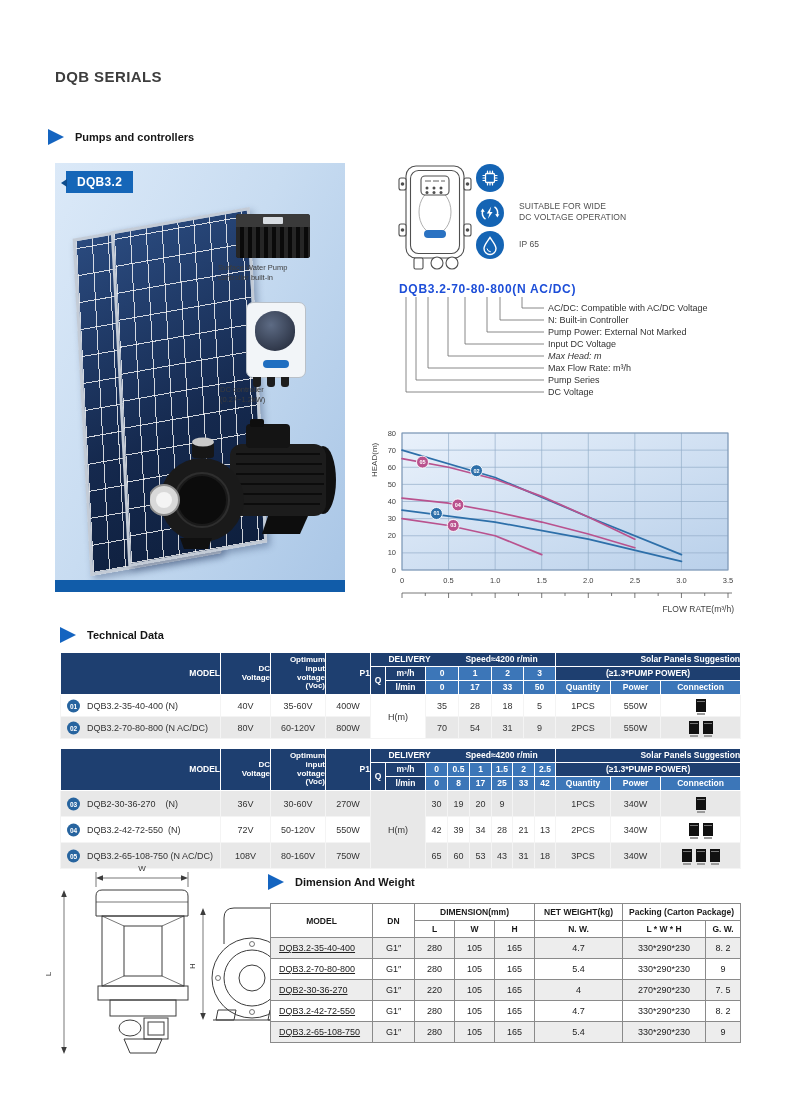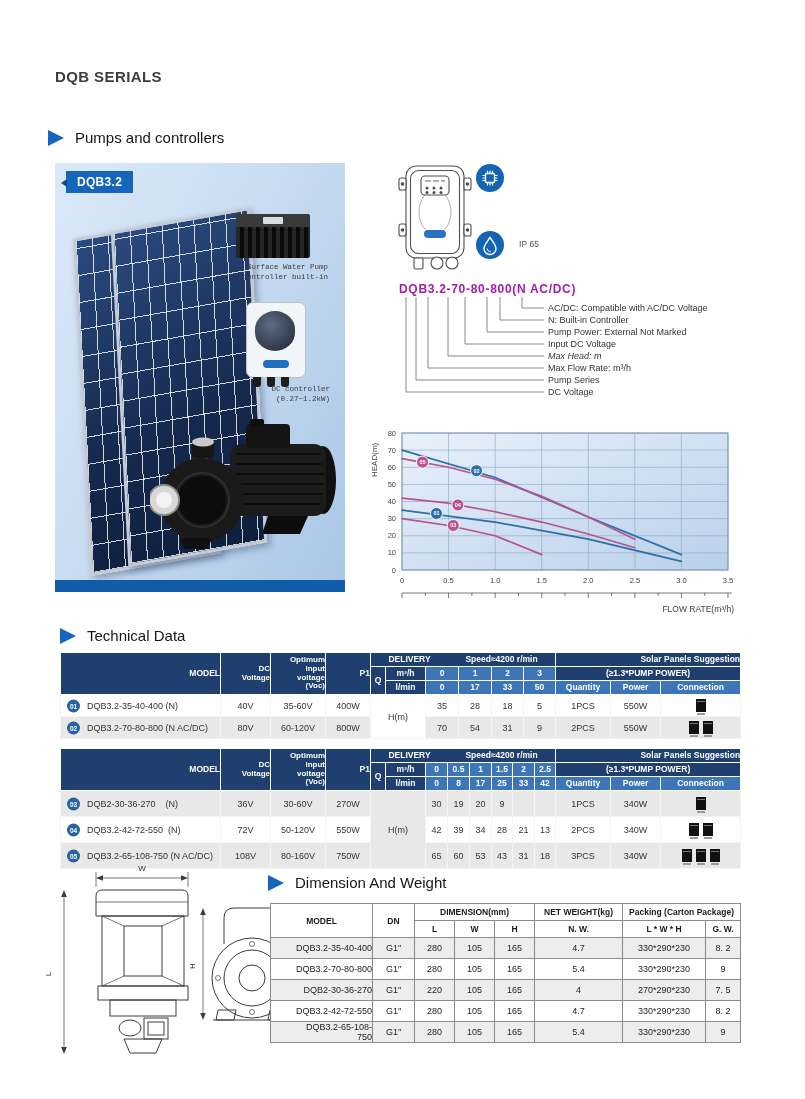--- a/index.html
+++ b/index.html
@@ -3,21 +3,21 @@
 <meta charset="utf-8">
 <style>
   html,body{margin:0;padding:0;background:#fff;}
   .page{position:relative;width:805px;height:1091px;background:#fff;overflow:hidden;
         font-family:"Liberation Sans",sans-serif;}
 
   
   .page-title{position:absolute;left:55px;top:68px;font-size:15px;font-weight:bold;color:#3d3d3d;letter-spacing:.4px;}
   .sec-head{position:absolute;display:flex;align-items:center;gap:11px;}
   .tri{width:0;height:0;border-left:16px solid #1464c0;border-top:8px solid transparent;border-bottom:8px solid transparent;}
-  .sec-label{font-weight:normal;font-size:15px;color:#161616;}
+  .sec-label{font-weight:bold;font-size:11px;color:#161616;}
 
   
   .panel{position:absolute;left:55px;top:163px;width:290px;height:429px;
          background:linear-gradient(118deg,#dced f8 0%,#cbdff2 45%,#a9c6e6 100%);
          background:linear-gradient(118deg,#dbe9f8 0%,#c8dcf1 45%,#a9c6e6 100%);}
   .strip{position:absolute;left:0;top:417px;width:290px;height:12px;background:#115ca9;}
   .badge{position:absolute;left:11px;top:8px;background:#1566b8;color:#fff;font-weight:bold;
          font-size:12px;padding:4px 11px;letter-spacing:.3px;}
   .badge::before{content:"";position:absolute;left:-5px;top:8px;width:0;height:0;
          border-right:6px solid #0d4c8c;border-top:4px solid transparent;border-bottom:4px solid transparent;}
@@ -25,40 +25,40 @@
       background:repeating-linear-gradient(90deg,rgba(255,255,255,.8) 0 1px,transparent 1px 16px),
                  repeating-linear-gradient(0deg,rgba(255,255,255,.8) 0 1px,transparent 1px 27px),
                  linear-gradient(160deg,#2a4a7e 0%,#15294e 60%,#0e1f3d 100%);
       box-shadow:3px 4px 7px rgba(30,50,90,.35);}
   .sp1{left:26px;top:64px;width:126px;height:332px;transform:rotate(-3deg) skewY(-7deg);}
   .sp2{left:64px;top:56px;width:134px;height:330px;transform:rotate(-3deg) skewY(-7deg);}
   .surf{position:absolute;left:181px;top:51px;width:74px;height:44px;border-radius:3px;background:#161616;overflow:hidden;}
   .surf-top{height:13px;background:#3a3a3a;position:relative;}
   .surf-top::after{content:"";position:absolute;left:27px;top:3px;width:20px;height:7px;background:#d8dde2;border-radius:1px;}
   .surf-fins{height:31px;background:repeating-linear-gradient(90deg,#262626 0 4px,#0a0a0a 4px 8px);}
-  .cap{position:absolute;font-size:7.5px;color:#3c3c3c;text-align:right;line-height:9.5px;width:110px;font-family:Liberation Mono, monospace;}
+  .cap{position:absolute;font-size:7.5px;color:#3c3c3c;text-align:left;line-height:9.5px;width:110px;}
   .cap1{left:163px;top:100px;}
   .cap2{left:165px;top:222px;}
   .dcc{position:absolute;left:191px;top:139px;width:58px;height:74px;background:#f2f5f8;
        border:1px solid #b9c0c8;border-radius:7px;}
   .dcc .disp{position:absolute;left:8px;top:8px;width:40px;height:40px;border-radius:50%/46%;
        background:radial-gradient(circle at 40% 35%,#5d6b84,#2e3648 75%);}
   .dcc .logo{position:absolute;left:16px;bottom:9px;width:26px;height:8px;border-radius:4px;background:#1f6ec0;}
   .dc-ports{position:absolute;left:198px;top:214px;display:flex;gap:6px;}
   .dc-ports span{width:8px;height:10px;background:#1d1d1d;border-radius:0 0 3px 3px;}
   .pump-svg{position:absolute;left:95px;top:249px;}
 
   
   .feat{position:absolute;left:476px;display:flex;gap:15px;}
   .feat-icon{width:28px;height:28px;border-radius:50%;background:#1464b4;flex:0 0 auto;}
   .feat-text{font-size:8.5px;color:#4f4f4f;line-height:11px;padding-top:2px;letter-spacing:.1px;}
   .feat3 .feat-text{padding-top:8px;}
 
   
-  .nomen-model{position:absolute;left:399px;top:282px;font-size:12px;font-weight:600;color:#a21caf;letter-spacing:.7px;}
+  .nomen-model{position:absolute;left:399px;top:282px;font-size:12px;font-weight:600;color:#1d4ed8;letter-spacing:.7px;}
   #nomen-svg{position:absolute;left:396px;top:296px;}
   #nomen-labels{position:absolute;left:548px;top:296px;width:240px;}
   .nomen-label{position:absolute;left:0;font-size:9px;color:#333;white-space:nowrap;}
 
   
   #curve-chart{position:absolute;left:365px;top:425px;}
   #curve-chart text{font-family:"Liberation Sans",sans-serif;}
 
   
   table{border-collapse:collapse;table-layout:fixed;position:absolute;}
@@ -83,21 +83,21 @@
   .conn{display:flex;gap:4px;justify-content:center;}
   .pv{width:10px;height:13px;background:#111;position:relative;}
   .pv::before{content:"";position:absolute;left:1px;right:1px;top:2px;height:1px;background:#777;}
   .pv::after{content:"";position:absolute;left:1px;right:1px;bottom:-3px;height:2px;background:#9a9a9a;}
 
   
   .dim{width:470px;}
   .dim th{background:#fff;color:#1a1a1a;font-weight:bold;font-size:8.5px;border:1px solid #8a8a8a;height:16px;padding:0 2px;}
   .dim td{font-size:9px;border:1px solid #8a8a8a;text-align:center;color:#222;height:20px;padding:0;background:#fff;}
   .dim tbody tr:nth-child(odd) td{background:#ededed;}
-  .dim td.dmodel, .dim tbody td:first-child{text-align:right;padding-left:21px;}
+  .dim td.dmodel, .dim tbody td:first-child{text-align:left;padding-left:8px;text-decoration:underline;}
 
   
   #dim-drawing{position:absolute;left:38px;top:862px;}
   #dim-drawing .ln{stroke:#3c3c3c;fill:none;stroke-width:1;}
   #dim-drawing .thin{stroke:#3c3c3c;fill:none;stroke-width:.7;}
   #dim-drawing .arr{fill:#3c3c3c;stroke:none;}
   #dim-drawing .dtext{fill:#333;stroke:none;font-size:8px;}
   .wall-ctrl{position:absolute;left:394px;top:162px;}
   .wall-ctrl .o{stroke:#4f4f4f;fill:#fff;stroke-width:1.1;}
   .wall-ctrl .d{fill:#4f4f4f;stroke:none;}
@@ -187,20 +187,35 @@
     <circle class="o" cx="43" cy="101" r="6"></circle>
       <circle class="o" cx="58" cy="101" r="6"></circle>
   </svg>
 
   <div class="feat" style="top:164px;">
     <span class="feat-icon">
       <svg width="28" height="28" viewBox="0 0 28 28">
         <rect x="9.5" y="9.5" width="9" height="9" rx="1.2" fill="none" stroke="#fff" stroke-width="1.3"></rect>
         <path d="M11.5 9.5 V7 M14 9.5 V7 M16.5 9.5 V7 M11.5 18.5 V21 M14 18.5 V21 M16.5 18.5 V21 M9.5 11.5 H7 M9.5 14 H7 M9.5 16.5 H7 M18.5 11.5 H21 M18.5 14 H21 M18.5 16.5 H21" stroke="#fff" stroke-width="1.2" stroke-linecap="round" fill="none"></path>
       </svg>
+    </span>
+  </div>
+  <div class="feat" style="top:199px;">
+    <span class="feat-icon">
+      <svg width="28" height="28" viewBox="0 0 28 28">
+        <path d="M18.5 7.8 A 6.8 6.8 0 0 1 21 16.5" stroke="#fff" stroke-width="1.5" fill="none"></path>
+        <polygon points="21.4,18.5 19.2,15.2 23.4,15.2" fill="#fff"></polygon>
+        <path d="M9.5 20.2 A 6.8 6.8 0 0 1 7 11.5" stroke="#fff" stroke-width="1.5" fill="none"></path>
+        <polygon points="6.6,9.5 8.8,12.8 4.6,12.8" fill="#fff"></polygon>
+        <polygon points="15.2,7.5 10.8,14.4 13.4,14.4 12,19.8 16.6,12.9 14,12.9" fill="#fff"></polygon>
+      </svg>
+    </span>
+    <span class="feat-text">
+      <div>SUITABLE FOR WIDE</div>
+      <div>DC VOLTAGE OPERATION</div>
     </span>
   </div>
   <div class="feat feat3" style="top:231px;">
     <span class="feat-icon">
       <svg width="28" height="28" viewBox="0 0 28 28">
         <path d="M14 6.5 C 11 11, 8 14, 8 17.5 A 6 6 0 0 0 20 17.5 C 20 14, 17 11, 14 6.5 Z" stroke="#fff" stroke-width="1.4" fill="none"></path>
         <path d="M11 17.5 Q 11.5 20.5 14.8 20.8" stroke="#fff" stroke-width="1" fill="none"></path>
       </svg>
     </span>
     <span class="feat-text">

